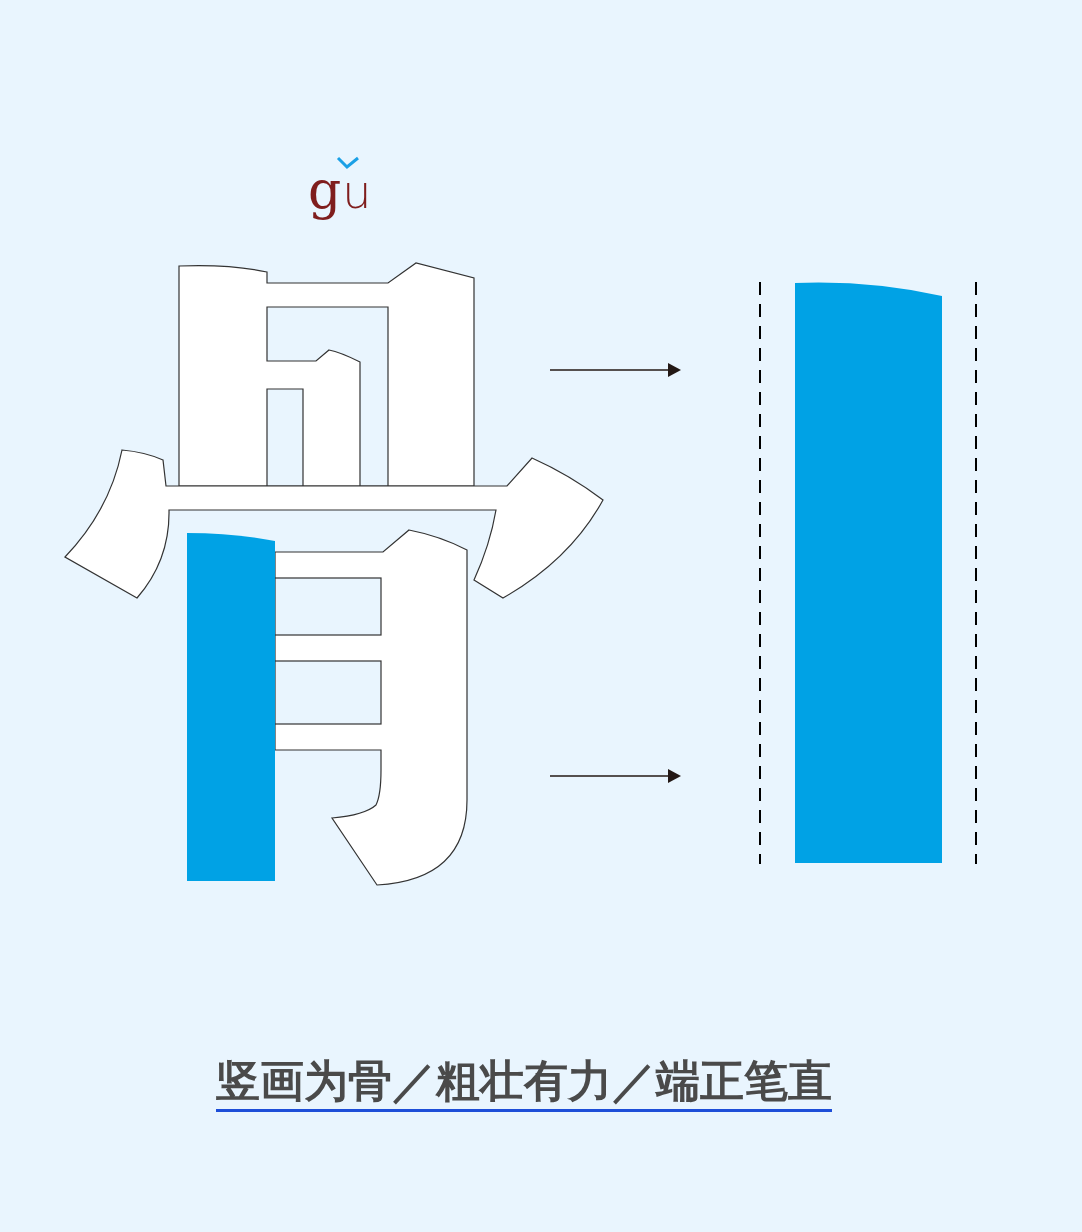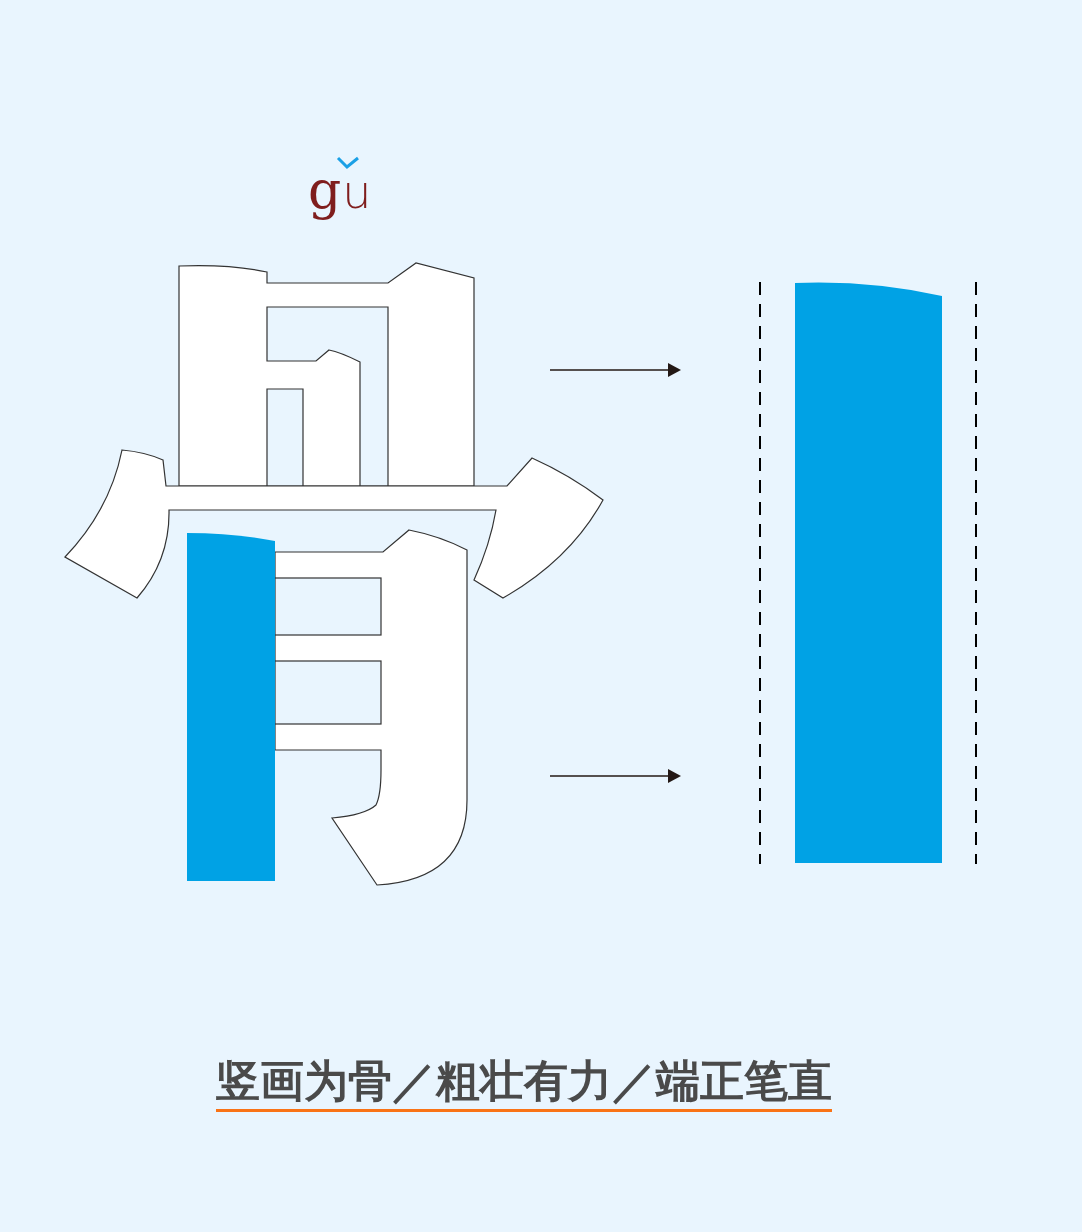--- a/index.html
+++ b/index.html
@@ -16,21 +16,21 @@
     font-family: "DejaVu Serif", serif;
     font-size: 52px; line-height: 60px; color: #7f1d1d;
     letter-spacing: 1px;
     margin-left: 16px;
   }
   .pinyin .u { position: relative; display: inline-block; font-family: "DejaVu Sans", sans-serif; font-weight: 300; font-size: 46px; }
   .caption {
     position: absolute; left: 216px; top: 1053px;
     font-size: 44px; font-weight: bold; color: #4a4a4a;
     letter-spacing: 0px; line-height: 56px;
-    border-bottom: 3px solid #f97316;
+    border-bottom: 3px solid #1d4ed8;
     padding-bottom: 0px;
     white-space: nowrap;
   }
 </style>
 </head>
 <body>
 
 <svg id="stage" width="1082" height="1232" viewBox="0 0 1082 1232" xmlns="http://www.w3.org/2000/svg">
 
   <g fill="#ffffff" stroke="#333" stroke-width="1.2">

